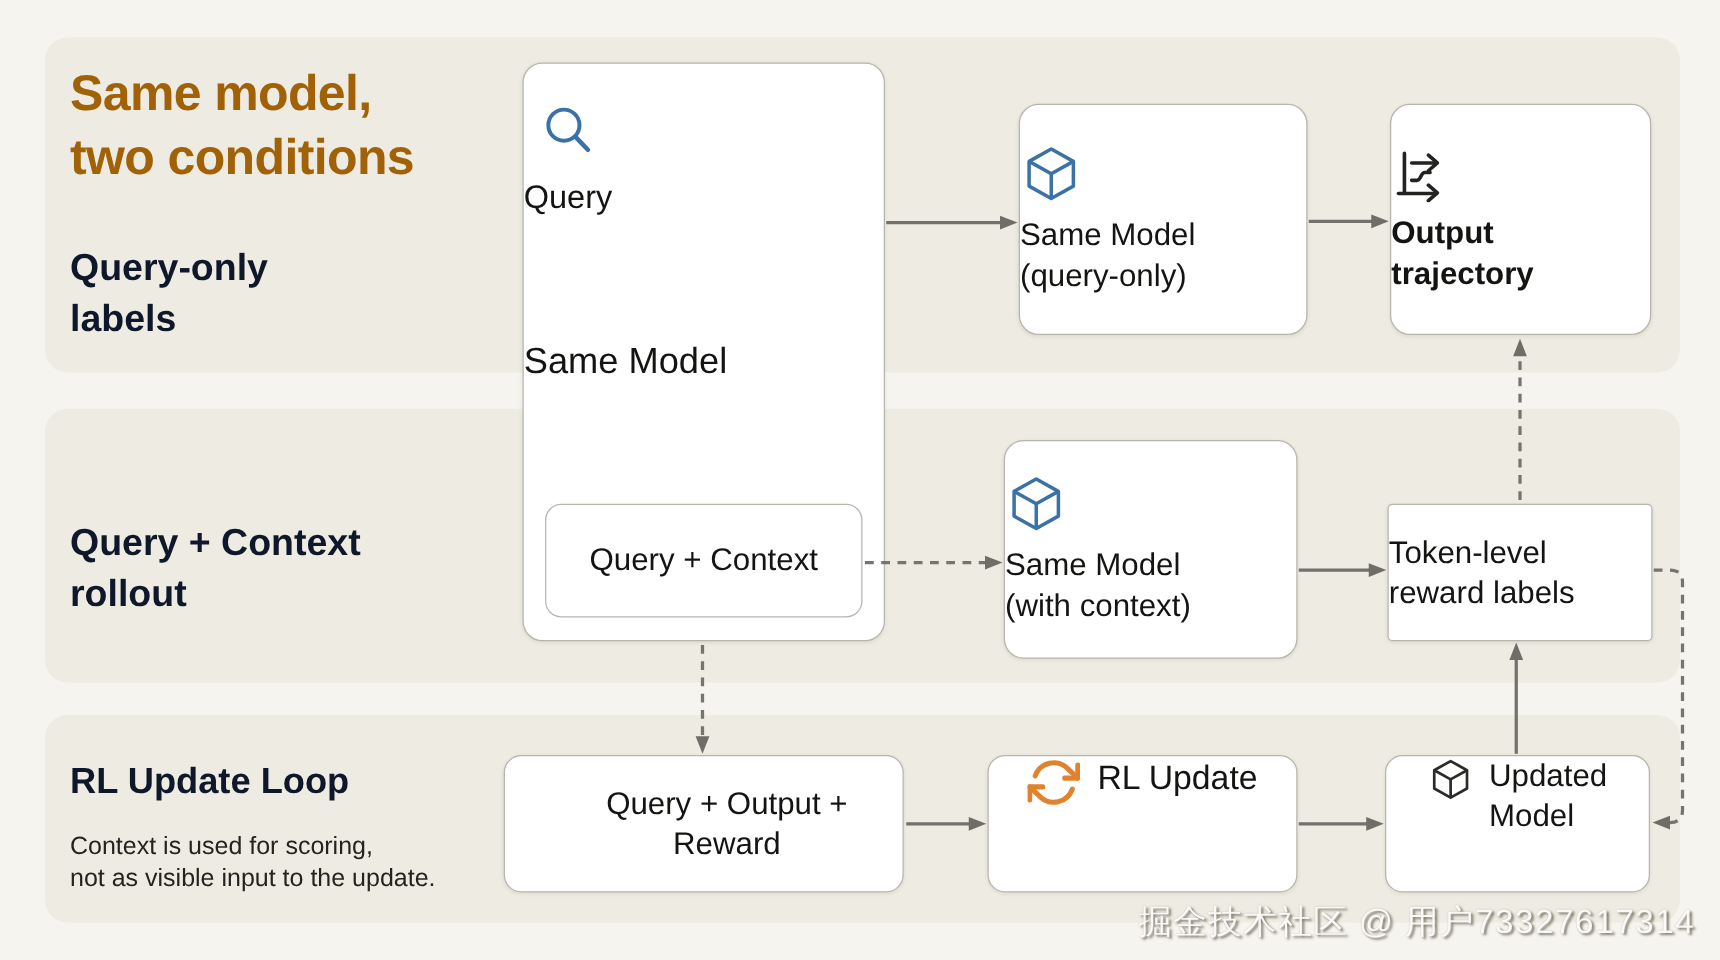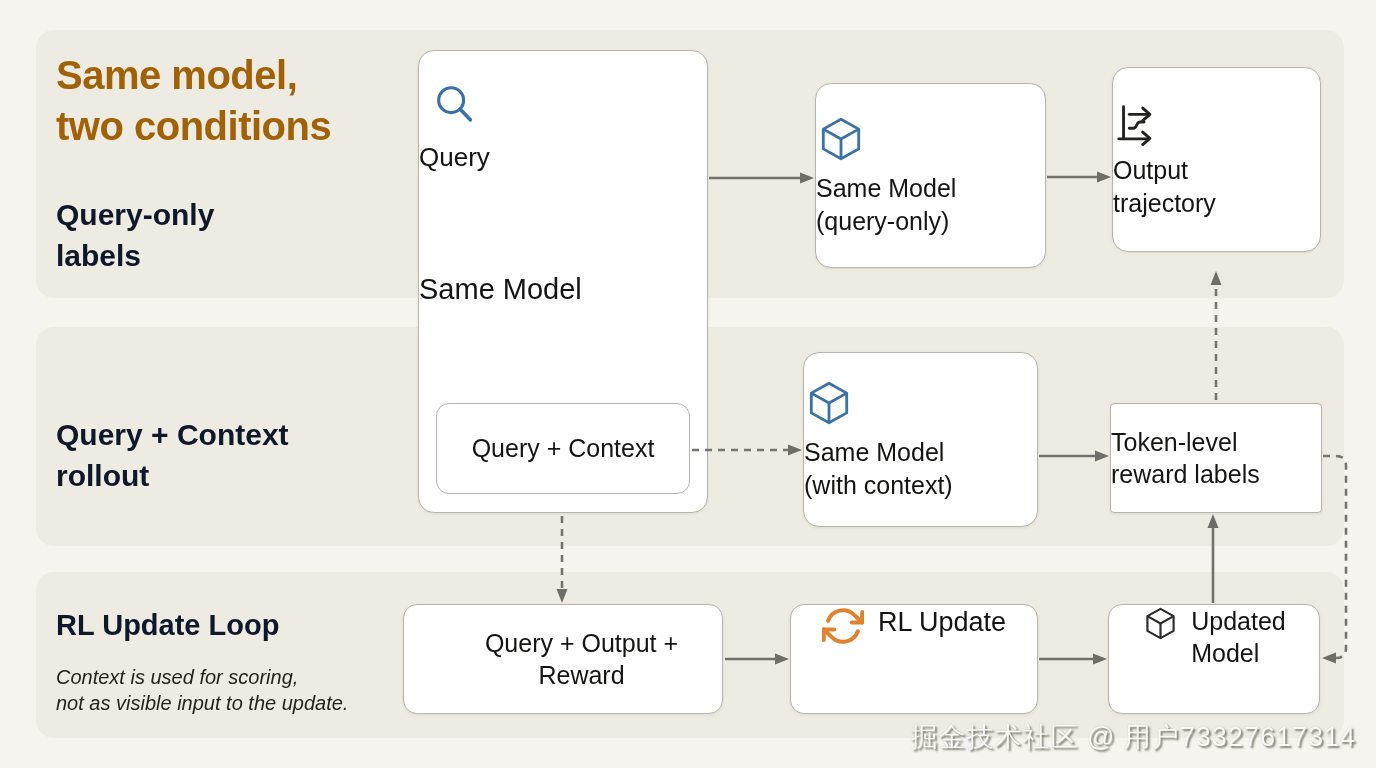--- a/index.html
+++ b/index.html
@@ -31,21 +31,21 @@
     position:absolute; left:56px;
     font-size:30px; font-weight:700; line-height:1.37;
     color:#0f172a; z-index:2;
   }
   #label-rollout { top:194px; }
   #label-scoring { top:414px; }
   #label-loop    { top:606px; font-size:29px; }
   .band-desc {
     position:absolute; left:56px; top:664px;
     font-size:20px; font-weight:400; line-height:1.32;
-    color:#23231f; z-index:2;font-style:italic;
+    color:#23231f; z-index:2;
   }
 
   .node {
     position:absolute; background:#ffffff;
     border:1.5px solid #b7b5ad; border-radius:16px;
     box-shadow:0 1px 3px rgba(80,75,60,0.10);
     display:flex; flex-direction:column; align-items:flex-start; justify-content:center;
     text-align:center; z-index:3;
     font-size:25px; line-height:1.3; color:#141412;
   }
@@ -55,21 +55,21 @@
   #node-same-model .query-label { font-size:26px; margin-top:6px; }
   #node-same-model .model-label { font-size:29px; font-weight:500; margin-top:96px; }
   .inner-box {
     position:absolute; left:17px; top:352px; width:254px; height:91px;
     background:#ffffff; border:1.5px solid #b7b5ad; border-radius:13px;
     display:flex; align-items:center; justify-content:center;
     font-size:25px; color:#141412;
   }
 
   #node-query-only  { left:815px;  top:83px;  width:231px; height:185px; }
-  #node-out-traj    { left:1112px; top:67px;  width:209px; height:185px; }
+  #node-out-traj    { left:1112px; top:83px;  width:209px; height:185px;font-weight:bold; }
   #node-with-ctx    { left:803px;  top:352px; width:235px; height:175px; }
   #node-token       { left:1110px; top:403px; width:212px; height:110px; border-radius:4px; }
   #node-qor         { left:403px;  top:604px; width:320px; height:110px; border-radius:14px;padding-left:37px; }
   #node-rl-update   { left:790px;  top:604px; width:248px; height:110px; border-radius:14px;
                       flex-direction:row; gap:14px; font-size:27px; }
   #node-updated     { left:1108px; top:604px; width:212px; height:110px; border-radius:14px;
                       flex-direction:row; gap:12px; }
   #node-updated .two-line { text-align:left; font-size:25px; line-height:1.28; }
 
   .node .icon { display:block; margin-bottom:8px; }

